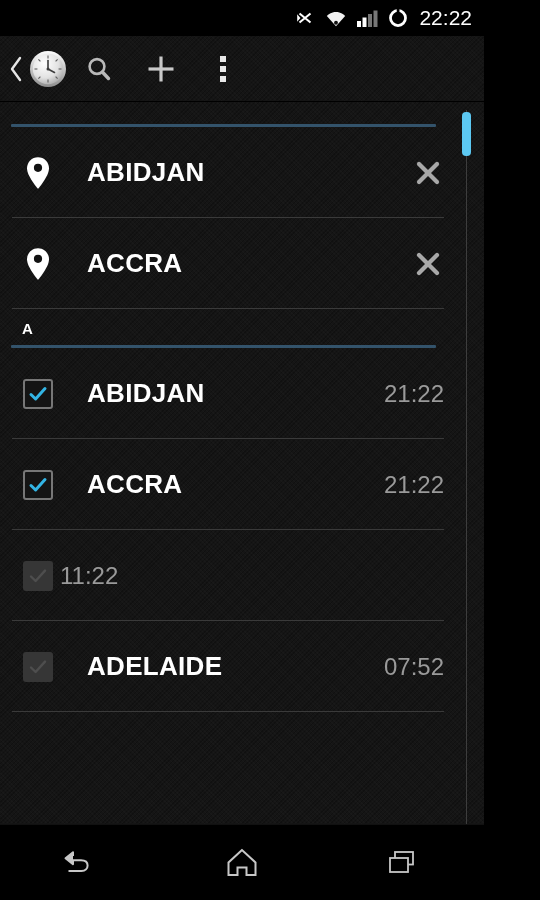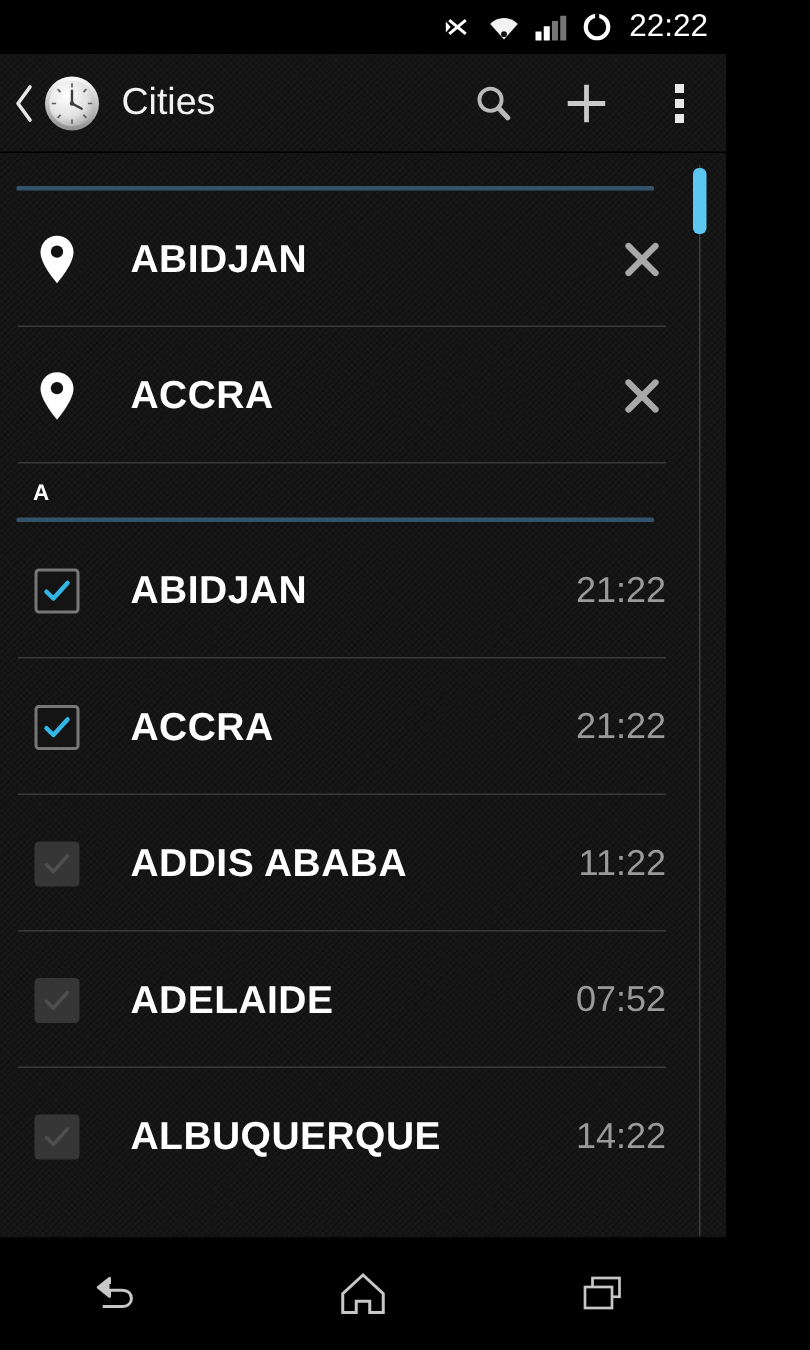--- a/index.html
+++ b/index.html
@@ -311,21 +311,20 @@
           <line x1="27.6" y1="27.6" x2="29.6" y2="29.6"></line>
           <line x1="29.6" y1="10.4" x2="27.6" y2="12.4"></line>
           <line x1="12.4" y1="27.6" x2="10.4" y2="29.6"></line>
         </g>
         <line x1="20" y1="20" x2="20" y2="11.5" stroke="#3d3d3d" stroke-width="1.6" stroke-linecap="round"></line>
         <line x1="20" y1="20" x2="26.5" y2="23.5" stroke="#3d3d3d" stroke-width="1.6" stroke-linecap="round"></line>
         <circle cx="20" cy="20" r="1.5" fill="#3d3d3d"></circle>
       </svg>
     </div>
 
-    <div id="ab-title">Cities</div>
 
     <div class="ab-action">
       <svg width="30" height="30" viewBox="0 0 30 30">
         <circle cx="13" cy="12.5" r="7.4" stroke="#b9b9b9" stroke-width="2.6" fill="none"></circle>
         <line x1="18.4" y1="18" x2="24.5" y2="24.5" stroke="#b9b9b9" stroke-width="3.4" stroke-linecap="round"></line>
       </svg>
     </div>
 
     <div class="ab-action">
       <svg width="34" height="34" viewBox="0 0 34 34">
@@ -415,49 +414,37 @@
     </div>
 
     <div class="row city">
       <span class="lead">
         <span class="cb off">
           <svg width="20" height="20" viewBox="0 0 20 20">
             <path d="M3 10.5 L7.6 15 L17 4.6" stroke="#4e4e4e" stroke-width="2.4" fill="none" stroke-linecap="round" stroke-linejoin="round"></path>
           </svg>
         </span>
       </span>
-      <span class="name">ADDIS ABABA</span>
       <span class="time">11:22</span>
       <span class="divider"></span>
     </div>
 
     <div class="row city">
       <span class="lead">
         <span class="cb off">
           <svg width="20" height="20" viewBox="0 0 20 20">
             <path d="M3 10.5 L7.6 15 L17 4.6" stroke="#4e4e4e" stroke-width="2.4" fill="none" stroke-linecap="round" stroke-linejoin="round"></path>
           </svg>
         </span>
       </span>
       <span class="name">ADELAIDE</span>
       <span class="time">07:52</span>
       <span class="divider"></span>
     </div>
 
-    <div class="row city">
-      <span class="lead">
-        <span class="cb off">
-          <svg width="20" height="20" viewBox="0 0 20 20">
-            <path d="M3 10.5 L7.6 15 L17 4.6" stroke="#4e4e4e" stroke-width="2.4" fill="none" stroke-linecap="round" stroke-linejoin="round"></path>
-          </svg>
-        </span>
-      </span>
-      <span class="name">ALBUQUERQUE</span>
-      <span class="time">14:22</span>
-    </div>
 
     <div id="scroll-track"></div>
     <div id="scroll-thumb"></div>
   </div>
 
   <div id="navbar">
     <div class="nav-btn">
       <svg width="40" height="34" viewBox="0 0 40 34">
         <path d="M12 10 L12 6.2 L4.5 12.2 L12 18.2 L12 14.2 L20 14.2 C25 14.2 26.6 17 26.6 19.6 C26.6 22.4 24.6 25 20.4 25 L7.5 25" fill="none" stroke="#c7c7c7" stroke-width="2" stroke-linejoin="round"></path>
         <path d="M12 6.2 L4.5 12.2 L12 18.2 Z" fill="#c7c7c7"></path>

